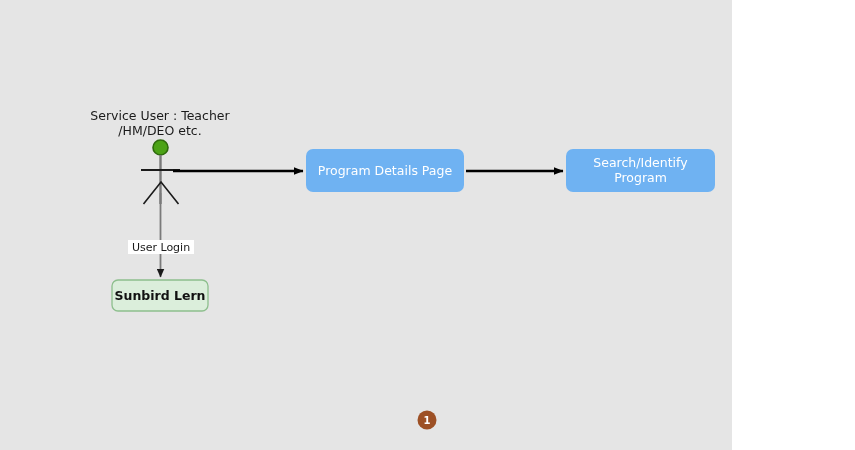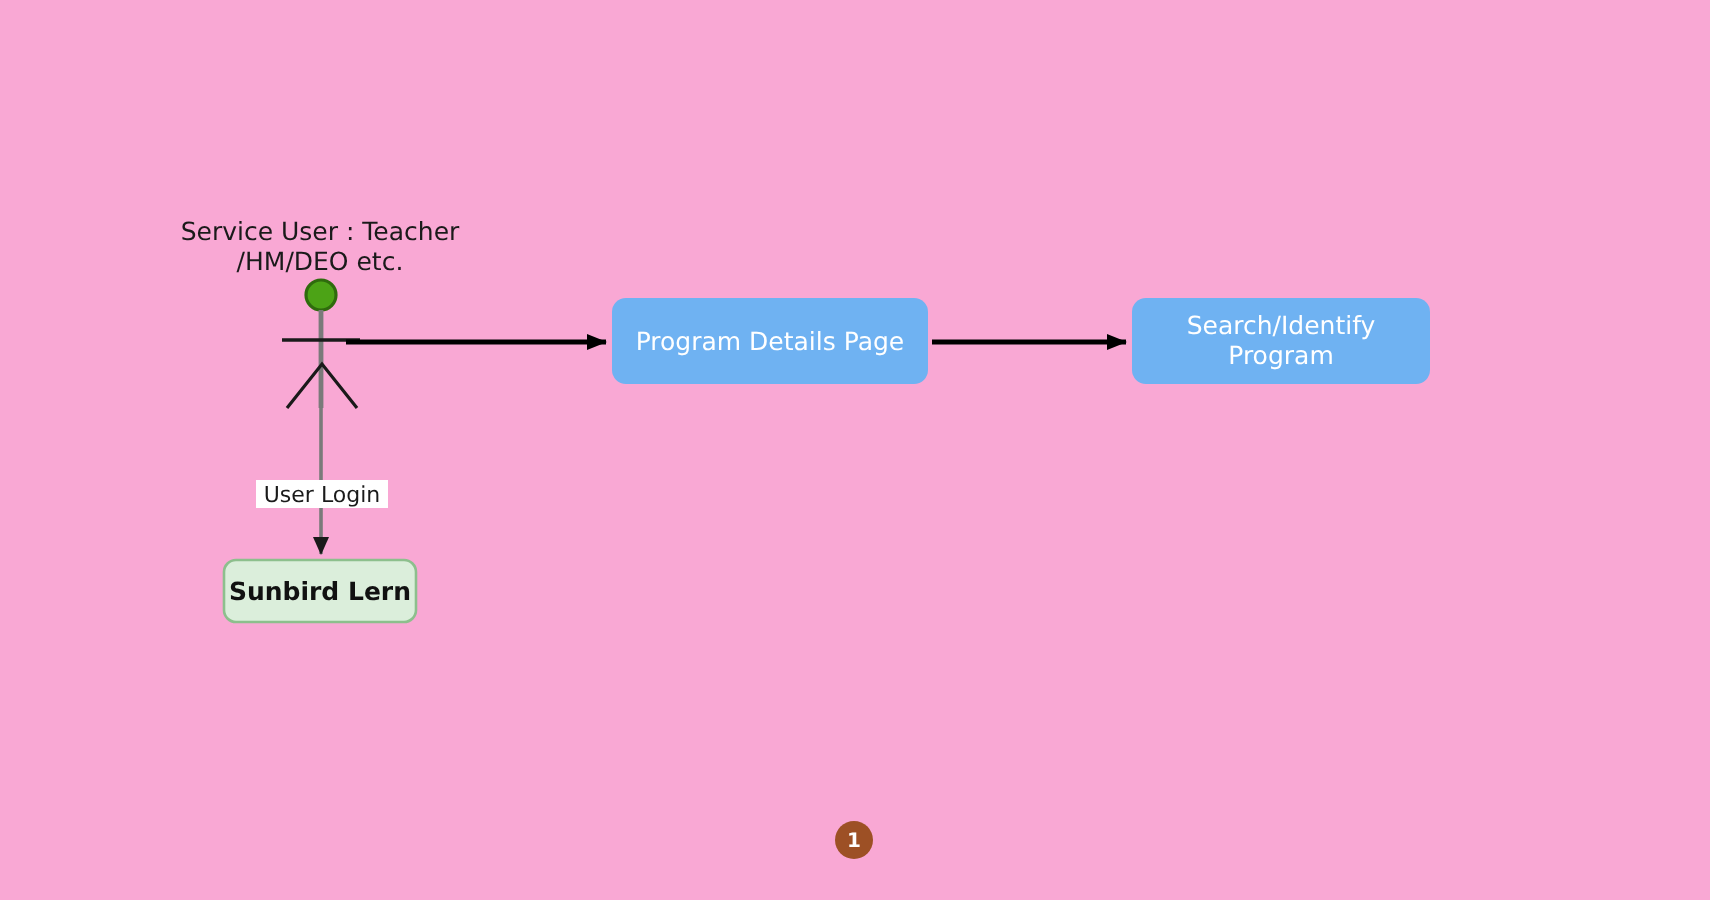--- a/index.html
+++ b/index.html
@@ -8,23 +8,23 @@
     background: #ffffff;
   }
   body {
     width: 855px;
     height: 450px;
     overflow: hidden;
     font-family: "DejaVu Sans", sans-serif;
   }
   #canvas {
     position: relative;
-    width: 855px;
+    width: 732px;
     height: 450px;
-    background: #f9a8d4;
+    background: #e5e5e5;
   }
   svg.diagram {
     position: absolute;
     left: 0;
     top: 0;
     width: 855px;
     height: 450px;
     display: block;
   }
   .actor-label {

